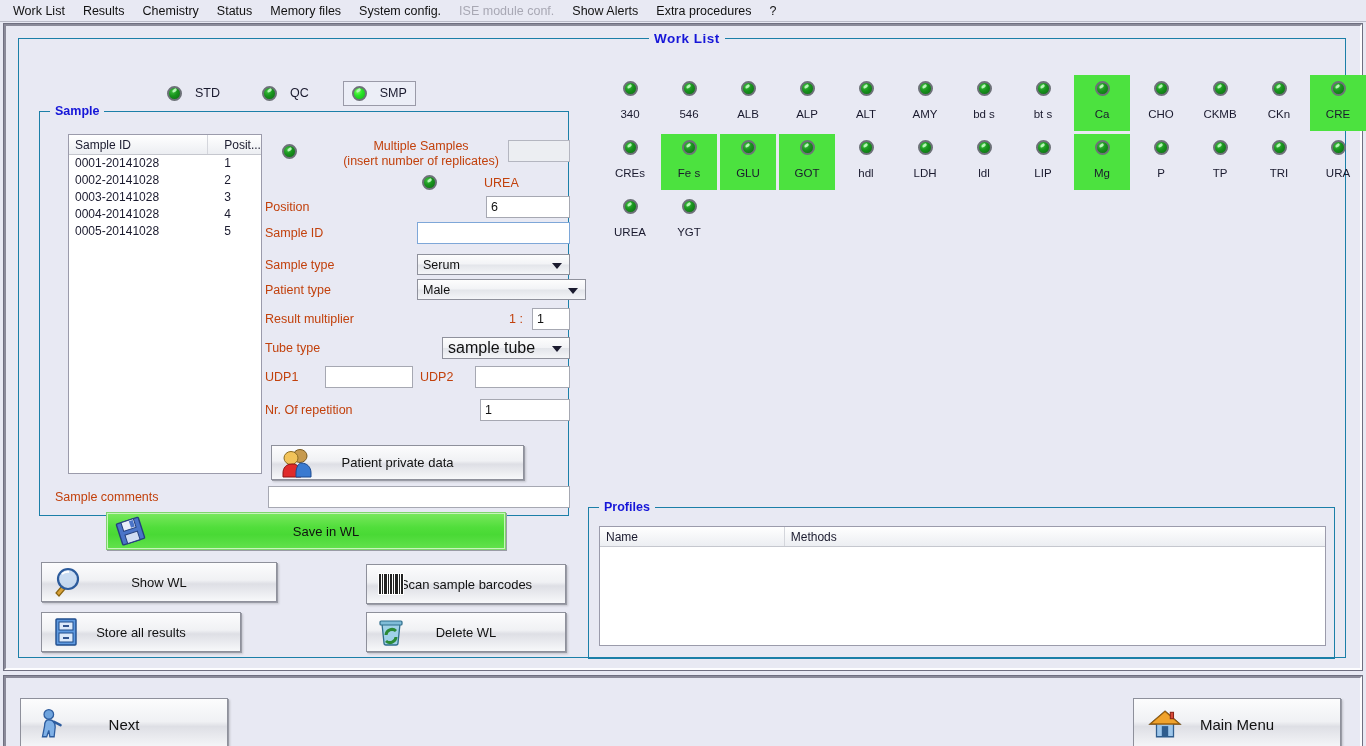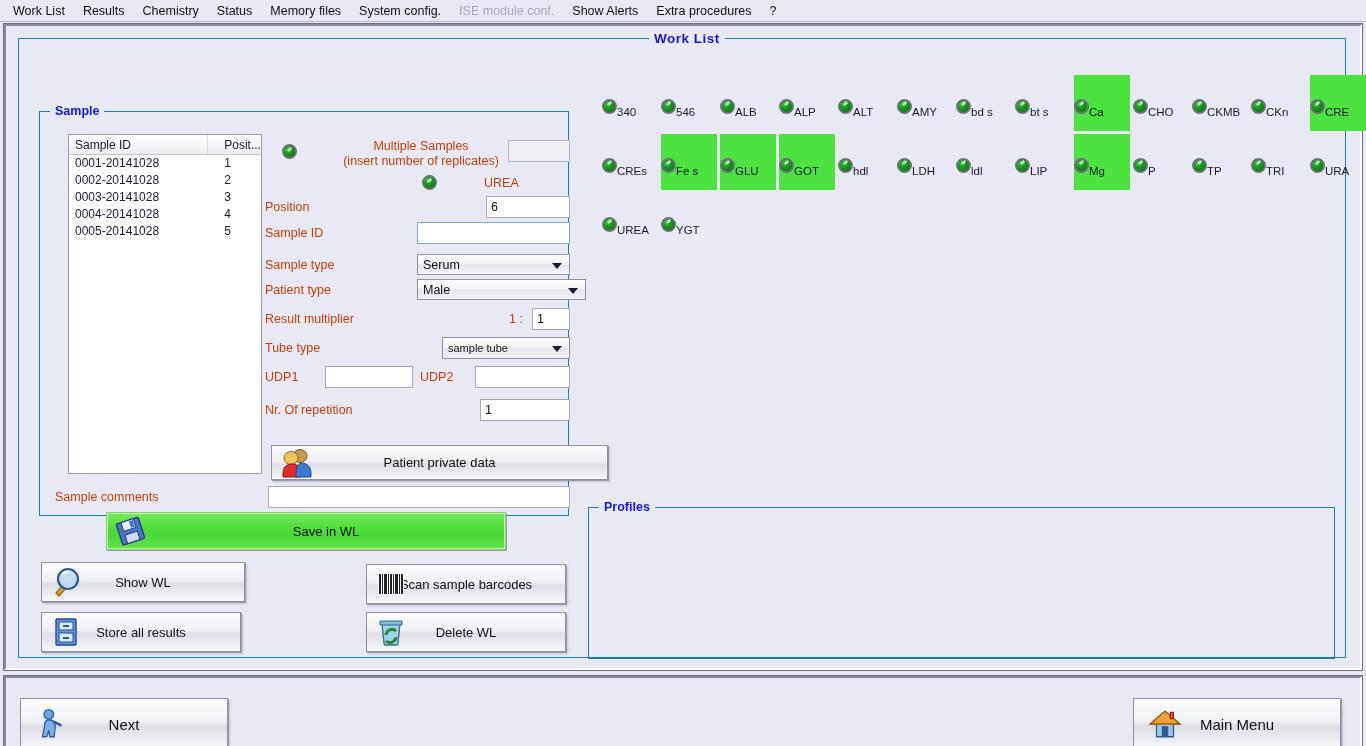--- a/index.html
+++ b/index.html
@@ -246,20 +246,21 @@
   
   #testgrid {
     position: absolute;
     left: 583px; top: 36px;
     width: 755px; height: 186px;
   }
   .tcell {
     position: absolute;
     width: 56px; height: 56px;
     display: flex;
+    flex-direction: column;
     align-items: center;
     justify-content: flex-start;
     padding-top: 6px;
     font-size: 11.5px;
     color: #1a1a2e;
   }
   .tcell.on { background: #4ce23f; }
   .tcell .tlabel { margin-top: 12px; white-space: nowrap; }
 </style>
 </head>
@@ -278,20 +279,34 @@
   <div class="mi">?</div>
 </div>
 
 <div id="workarea">
 
   <div class="winframe" id="panel-main">
 
     <div class="group" id="grp-worklist">
       <div class="legend">Work List</div>
 
+      <div id="moderow">
+        <div class="moditem">
+          <span class="led"></span>
+          <span class="lbl">STD</span>
+        </div>
+        <div class="moditem">
+          <span class="led"></span>
+          <span class="lbl">QC</span>
+        </div>
+        <div class="moditem sel">
+          <span class="led bright"></span>
+          <span class="lbl">SMP</span>
+        </div>
+      </div>
 
       <div id="testgrid">
 
         <div class="tcell" style="left:0px;   top:0px;">
             <span class="led"></span>
             <span class="tlabel">340</span>
           </div>
         <div class="tcell" style="left:59px;  top:0px;">
             <span class="led"></span>
             <span class="tlabel">546</span>
@@ -460,34 +475,34 @@
         <div class="combo" style="left:377px;top:167px;width:169px;">
           <span>Male</span>
           <span class="arrow"></span>
         </div>
 
         <div class="lbl-f" style="left:225px;top:200px;">Result multiplier</div>
         <div class="lbl-f" style="left:469px;top:200px;">1 :</div>
         <input class="tinput" style="left: 492px; top: 196px; width: 38px; height: 22px;" value="1">
 
         <div class="lbl-f" style="left:225px;top:229px;">Tube type</div>
-        <div class="combo" style="left:402px;top:225px;width:128px;height:22px;font-size:11px;">
+        <div class="combo" style="left:402px;top:225px;width:128px;height:22px;font-size:16px;">
           <span>sample tube</span>
           <span class="arrow"></span>
         </div>
 
         <div class="lbl-f" style="left:225px;top:258px;">UDP1</div>
         <input class="tinput" style="left: 285px; top: 254px; width: 88px; height: 22px;" value="">
         <div class="lbl-f" style="left:380px;top:258px;">UDP2</div>
         <input class="tinput" style="left: 435px; top: 254px; width: 95px; height: 22px;" value="">
 
         <div class="lbl-f" style="left:225px;top:291px;">Nr. Of repetition</div>
         <input class="tinput" style="left: 440px; top: 287px; width: 90px; height: 22px;" value="1">
 
-        <div class="btn" style="left:231px;top:333px;width:337px;height:35px;text-align:right;">
+        <div class="btn" style="left:231px;top:333px;width:253px;height:35px;text-align:right;">
           <svg class="bicon" viewBox="0 0 32 32">
             <ellipse cx="20" cy="9" rx="7" ry="6.5" fill="#c79a4e" stroke="#7a5a20" stroke-width="1"></ellipse>
             <ellipse cx="11" cy="11" rx="7" ry="6.5" fill="#f2c35a" stroke="#8a6a22" stroke-width="1"></ellipse>
             <path d="M12 17c6 0 9 4 9 9v4H3v-4c0-5 3-9 9-9z" fill="#e02b2b" stroke="#8c1414" stroke-width="1"></path>
             <path d="M21 16c6 0 10 4 10 10v4H16v-4c0-6 3-10 5-10z" fill="#3a7ad0" stroke="#1c4a90" stroke-width="1"></path>
           </svg>
           <span>Patient private data</span>
         </div>
 
         <div class="lbl-f" style="left:15px;top:378px;">Sample comments</div>
@@ -499,21 +514,21 @@
           <g transform="rotate(-18 16 16)">
             <rect x="4" y="5" width="23" height="22" rx="1" fill="#4a74c8" stroke="#24407e" stroke-width="1.4"></rect>
             <rect x="9" y="5" width="13" height="9" fill="#e9eef8" stroke="#24407e" stroke-width="1"></rect>
             <rect x="17" y="6" width="4" height="7" fill="#4a74c8"></rect>
             <rect x="9" y="18" width="13" height="9" fill="#cfdcf2" stroke="#24407e" stroke-width="1"></rect>
           </g>
         </svg>
         <span>Save in WL</span>
       </div>
 
-      <div class="btn" style="left:22px;top:523px;width:204px;height:40px;">
+      <div class="btn" style="left:22px;top:523px;width:236px;height:40px;">
         <svg class="bicon" viewBox="0 0 32 32">
           <path d="M12 20 L6 27 l3 3 6-7z" fill="#d9a23a" stroke="#8a6410" stroke-width="1.2"></path>
           <circle cx="18" cy="13" r="10" fill="#bcd4f0" fill-opacity=".75" stroke="#2c5b9c" stroke-width="2.2"></circle>
           <path d="M12 8a9 9 0 0 1 7-2" stroke="#fff" stroke-width="1.8" fill="none"></path>
         </svg>
         <span>Show WL</span>
       </div>
 
       <div class="btn" style="left:22px;top:573px;width:200px;height:40px;">
         <svg class="bicon" viewBox="0 0 32 32">
@@ -551,20 +566,26 @@
           <g stroke="#2b8a36" stroke-width="3" fill="none">
             <path d="M11 19a6 6 0 0 1 10-4"></path>
               <path d="M21 21a6 6 0 0 1-10 4"></path>
           </g>
         </svg>
         <span>Delete WL</span>
       </div>
 
       <div class="group" id="grp-profiles">
         <div class="legend">Profiles</div>
+        <div class="tbl" id="list-profiles">
+          <div class="thead">
+            <div class="th c0">Name</div>
+            <div class="th c1">Methods</div>
+          </div>
+        </div>
       </div>
 
     </div>
   </div>
 
   <div class="winframe" id="panel-bottom">
     <div class="btn" style="left:14px;top:20px;width:208px;height:52px;font-size:15px;">
       <svg class="bicon" style="left:14px;width:34px;height:34px;" viewBox="0 0 32 32">
         <circle cx="13" cy="7" r="4.5" fill="#6ea3dd" stroke="#2d5c9e" stroke-width="1.2"></circle>
         <path d="M13 12c4 0 6 3 6 7l-1 9h-4l-1-6-2 6H7l2-10c0-4 1-6 4-6z" fill="#7fb0e6" stroke="#2d5c9e" stroke-width="1.2"></path>

